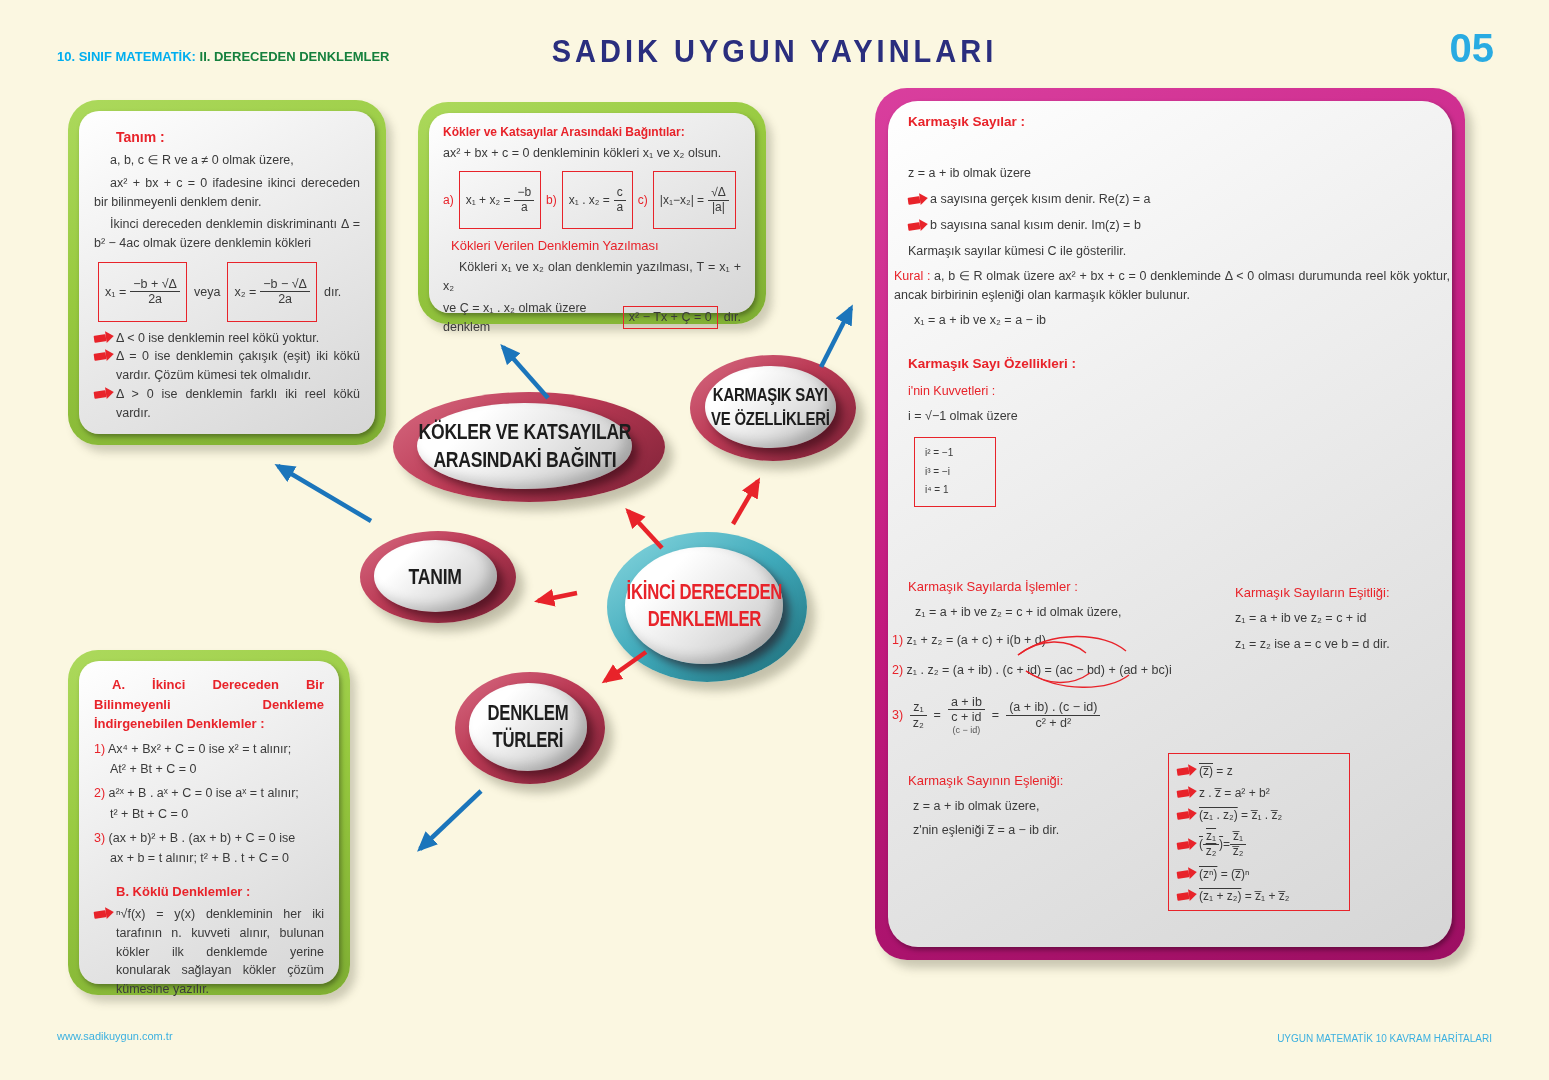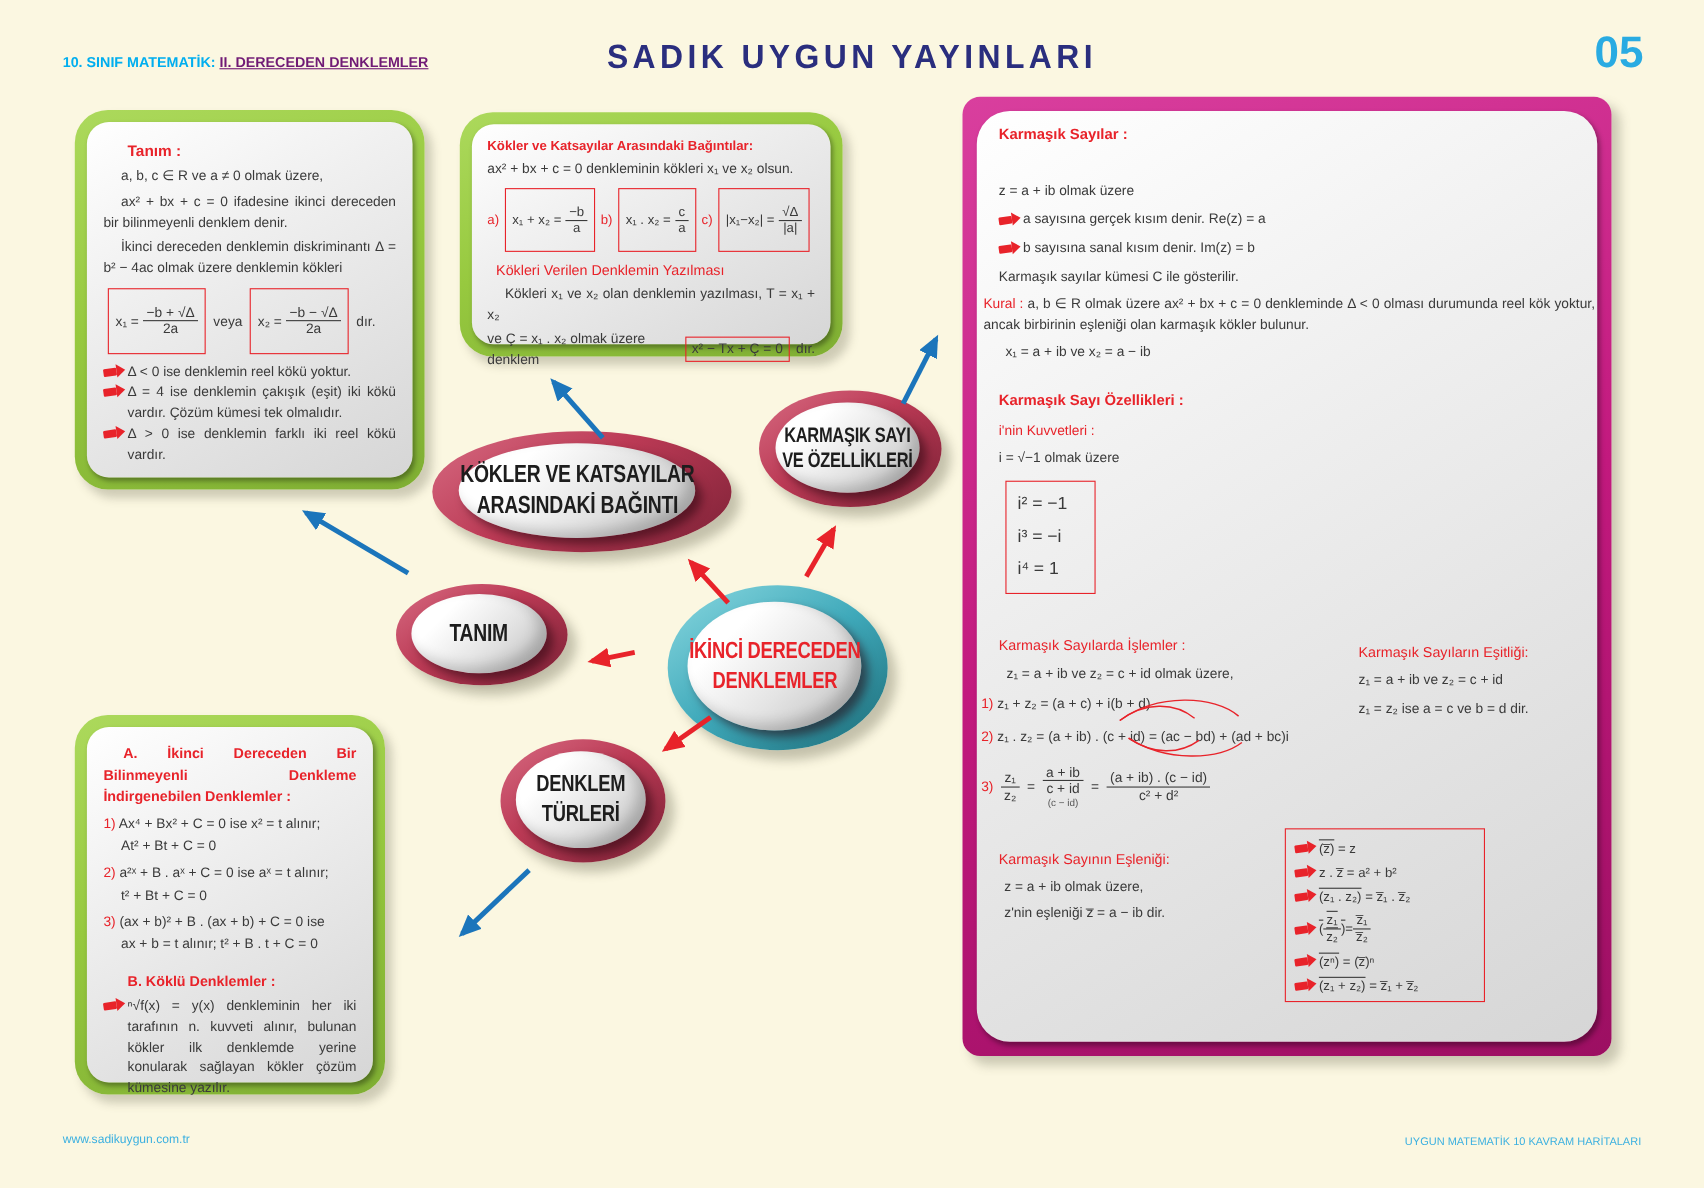--- a/index.html
+++ b/index.html
@@ -9,34 +9,34 @@
     background:#FBF7E1;
     font-family:"Liberation Sans", sans-serif;
     color:#3a3a3a;
     overflow:hidden;
   }
   .abs { position:absolute; }
 
   
   .hdr-left { left:57px; top:49px; font-size:13px; font-weight:bold; }
   .hdr-left .cyan { color:#00AEEF; }
-  .hdr-left .navy { color:#701a75;text-decoration:underline; }
+  .hdr-left .navy { color:#15803d; }
   .hdr-center { left:0; right:0; top:36px; text-align:center;
     font-size:29px; font-weight:bold; color:#2A2E7E; letter-spacing:4px;
     transform:scaleY(1.05); }
   .hdr-num { right:55px; top:26px; font-size:40px; font-weight:bold; color:#29ABE2; }
   .ftr { font-size:11px; color:#3BB0E0; }
   .ftr-left { left:57px; top:1030px; }
   .ftr-right { right:57px; top:1033px; font-size:10px; }
 
   
   .gbox { position:absolute; border-radius:30px; padding:11px;
     background:linear-gradient(160deg,#acd95c 0%,#97C93F 45%,#7fae33 100%);
     box-shadow:6px 7px 9px rgba(90,90,70,.28); }
-  .mbox { position:absolute; border-radius:16px; padding:13px;
+  .mbox { position:absolute; border-radius:32px; padding:13px;
     background:linear-gradient(160deg,#d93f9e 0%,#C2197E 50%,#9c0f62 100%);
     box-shadow:7px 8px 10px rgba(90,90,70,.3); }
   .panel { position:relative; width:100%; height:100%; border-radius:20px;
     background:linear-gradient(150deg,#ffffff 0%,#f0f0f0 35%,#d6d6d6 100%);
     box-shadow:2px 3px 5px rgba(0,0,0,.35); }
   .mbox .panel { border-radius:30px; }
   .pad { padding:14px 15px; }
 
   .redb { color:#E8232A; }
   .bold { font-weight:bold; }
@@ -58,21 +58,21 @@
   .arw { display:inline-block; position:relative; width:12px; height:7px;
     background:#E8232A; margin:0 10px 0 0; vertical-align:middle;
     border-radius:1px; flex:0 0 auto; transform:rotate(-8deg); }
   .arw:after { content:""; position:absolute; left:12px; top:-3px;
     border-left:8px solid #E8232A; border-top:6.5px solid transparent;
     border-bottom:6.5px solid transparent; }
   .brow { display:flex; align-items:flex-start; }
   .brow .arw { margin-top:6px; }
 
   
-  .ibox { position:absolute; border:1.6px solid #E8232A; font-size:16px;
+  .ibox { position:absolute; border:1.6px solid #E8232A; font-size:10px;
     line-height:1.85; padding:6px 10px; }
 
   
   .el-out { position:absolute; border-radius:50%;
     box-shadow:8px 9px 10px rgba(80,80,60,.32); z-index:3; }
   .el-crim { background:linear-gradient(145deg,#d76b82 0%,#bb3a55 45%,#7c2136 100%); }
   .el-teal { background:linear-gradient(145deg,#8ad8e0 0%,#3fa9ba 50%,#1d6b77 100%); }
   .el-in { position:absolute; left:9%; top:10%; right:12%; bottom:12%;
     border-radius:50%;
     background:linear-gradient(135deg,#ffffff 25%,#e4e4e4 60%,#bdbdbd 100%);
@@ -118,21 +118,21 @@
         </span>
       </span>
       <span>dır.</span>
     </div>
     <div class="brow txt">
         <span class="arw"></span>
         <span>Δ &lt; 0  ise denklemin reel kökü yoktur.</span>
       </div>
     <div class="brow txt">
         <span class="arw"></span>
-        <span>Δ = 4  ise denklemin çakışık (eşit) iki kökü vardır. Çözüm kümesi tek olmalıdır.</span>
+        <span>Δ = 0  ise denklemin çakışık (eşit) iki kökü vardır. Çözüm kümesi tek olmalıdır.</span>
       </div>
     <div class="brow txt">
         <span class="arw"></span>
         <span>Δ &gt; 0  ise denklemin farklı iki reel kökü vardır.</span>
       </div>
   </div>
 </div>
 
 <div class="gbox" style="left:418px; top:102px; width:348px; height:222px;">
   <div class="panel" style="padding:12px 14px;">

